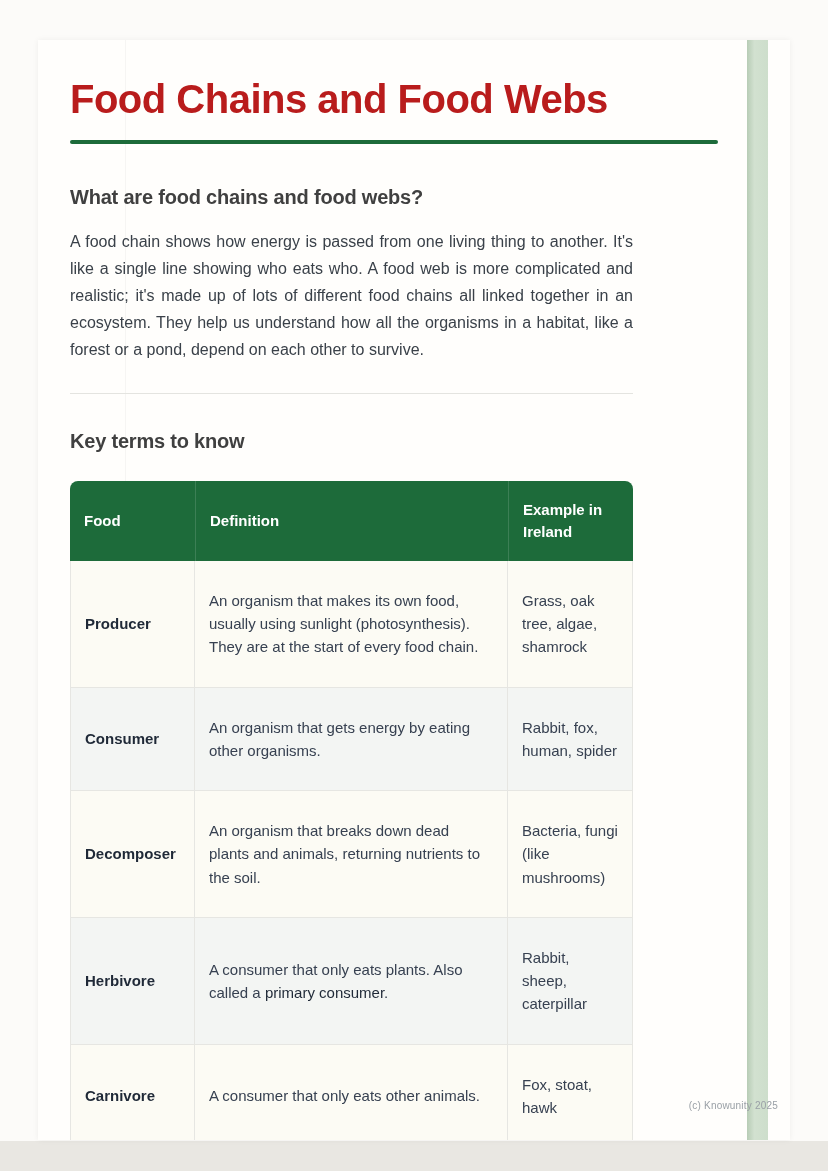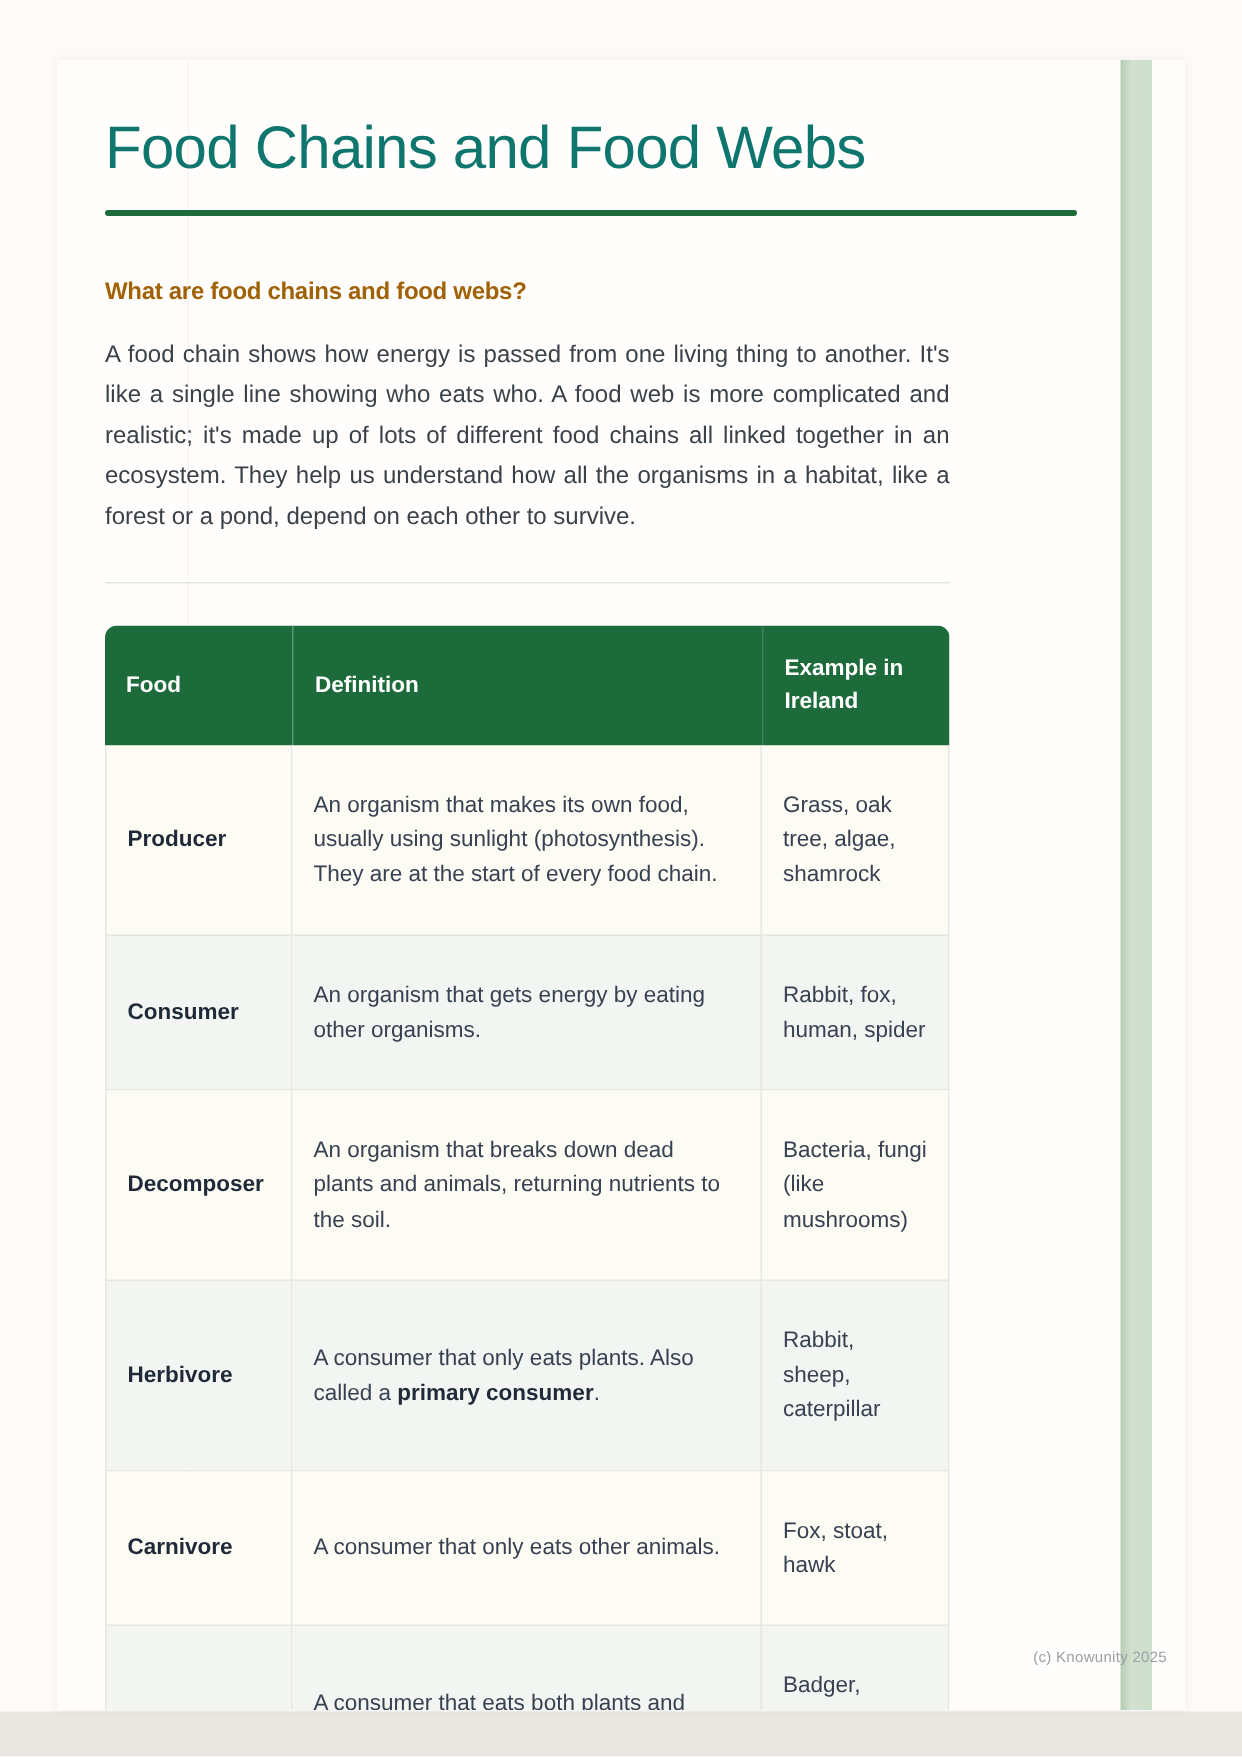--- a/index.html
+++ b/index.html
@@ -26,29 +26,29 @@
     background: linear-gradient(90deg, #b7ccb5 0%, #d2e1d0 35%, #cddecb 100%);
   }
   .crease {
     position: absolute; left: 87px; top: 0; width: 1px; height: 100%;
     background: rgba(0,0,0,0.035);
   }
   .content {
     position: absolute; left: 32px; top: 36px; width: 648px;
   }
   h1 {
-    font-size: 40px; line-height: 1.15; font-weight: normal;
-    color: #0f766e; letter-spacing: -0.5px;
+    font-size: 40px; line-height: 1.15; font-weight: bold;
+    color: #b91c1c; letter-spacing: -0.5px;
   }
   .title-rule {
     margin-top: 18px; height: 4px; width: 100%;
     background: #1d6b3a; border-radius: 2px;
   }
   h2 {
-    font-size: 16px; font-weight: bold; color: #a16207;
+    font-size: 20px; font-weight: bold; color: #404040;
     margin-top: 42px; letter-spacing: -0.2px;
   }
   h2.second { margin-top: 36px; }
   p.body-text {
     margin-top: 20px; width: 563px;
     font-size: 16px; line-height: 1.68; color: #3a4149;
     text-align: justify;
   }
   hr.divider {
     margin-top: 30px; width: 563px; border: none;
@@ -71,21 +71,21 @@
   td {
     font-size: 15px; color: #374151; vertical-align: middle;
     padding: 28px 14px; line-height: 1.55;
     border-bottom: 1px solid #e6e6e2;
     border-right: 1px solid #e6e6e2;
   }
   td:first-child { border-left: 1px solid #e6e6e2; margin-top: 24px; }
   td.term { font-weight: bold; color: #1f2937; }
   tbody tr:nth-child(odd)  td { background: #fcfbf4; }
   tbody tr:nth-child(even) td { background: #f3f5f3; }
-  td strong { font-weight: bold; color: #1f2937; }
+  td strong { font-weight: normal; color: #1f2937; }
   .footer {
     position: absolute; top: 1100px; right: 50px; z-index: 5;
     font-size: 10px; color: #9aa0a6; letter-spacing: 0.2px;
   }
 </style>
 </head>
 <body>
 
 <div class="stage">
   <div class="bottom-strip"></div>
@@ -96,20 +96,21 @@
 
     <div class="content">
       <h1>Food Chains and Food Webs</h1>
       <div class="title-rule"></div>
 
       <h2>What are food chains and food webs?</h2>
       <p class="body-text">A food chain shows how energy is passed from one living thing to another. It's like a single line showing who eats who. A food web is more complicated and realistic; it's made up of lots of different food chains all linked together in an ecosystem. They help us understand how all the organisms in a habitat, like a forest or a pond, depend on each other to survive.</p>
 
       <hr class="divider">
 
+      <h2 class="second">Key terms to know</h2>
 
       <div class="table-wrap">
         <table>
           <colgroup>
               <col class="c-term">
               <col class="c-def">
               <col class="c-ex">
             </colgroup>
           <thead>
             <tr>

